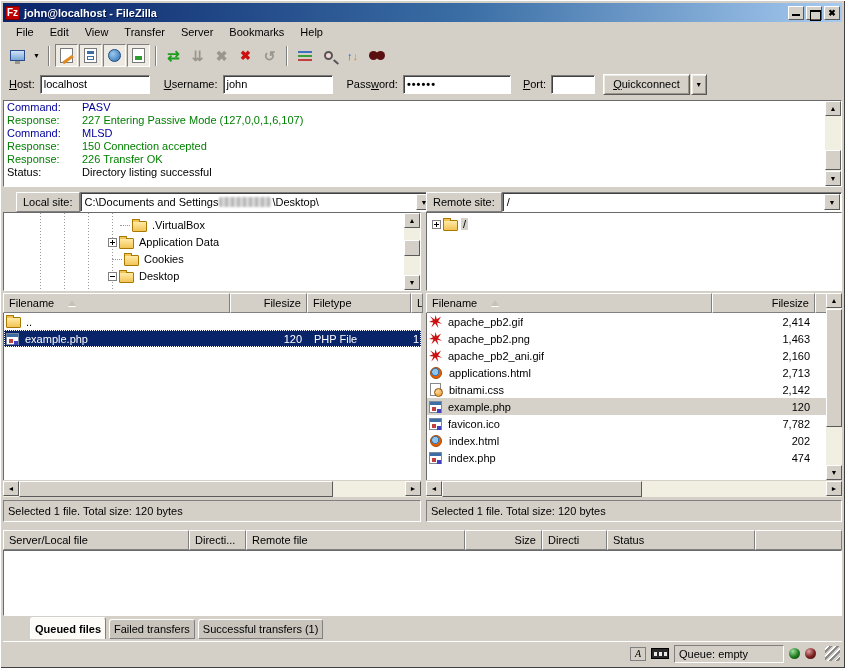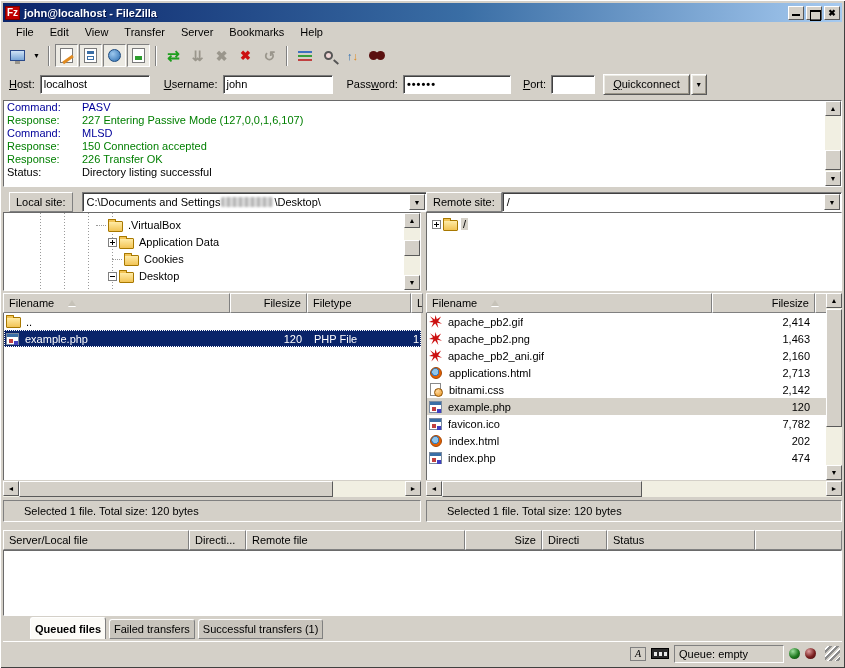--- a/index.html
+++ b/index.html
@@ -121,21 +121,21 @@
   .ff-icon{width:12px;height:12px;border-radius:50%;flex:none;margin:0 5px 0 3px;
     background:radial-gradient(circle at 42% 40%,#8fc5ec 0 34%,#3a78b5 38% 46%,#E66000 52% 100%);border:1px solid #a34400;}
   .css-icon{width:11px;height:13px;background:#fff;border:1px solid #8a8a8a;flex:none;margin:0 6px 0 3px;position:relative;}
   .css-icon::after{content:"";position:absolute;right:-3px;bottom:-2px;width:7px;height:7px;border-radius:50%;
     background:radial-gradient(circle at 35% 30%,#ffd9a0,#E8951E);border:1px solid #905000;}
   .winfile-icon{width:13px;height:12px;background:#fff;border:1px solid #7a8aa0;flex:none;margin:0 4px 0 2px;position:relative;}
   .winfile-icon::before{content:"";position:absolute;left:0;top:0;right:0;height:3px;background:#3A6EA5;}
   .winfile-icon::after{content:"";position:absolute;left:2px;top:5px;width:4px;height:4px;background:#C04040;
     box-shadow:5px 2px 0 #4040C0;}
   .status-panel{height:22px;position:absolute;top:500px;border:1px solid;border-color:#808080 #fff #fff #808080;
-    display:flex;align-items:center;padding:0 20px;}
+    display:flex;align-items:center;padding:0 4px;}
 
   
   .queue-hdr{top:530px;left:3px;height:20px;right:3px;position:absolute;}
   .queue-body{top:550px;left:3px;right:3px;height:66px;background:#fff;border:1px solid;border-color:#6a6a6a #fff #fff #6a6a6a;position:absolute;}
   .tabs{top:617px;left:3px;right:3px;height:22px;position:absolute;display:flex;align-items:flex-end;padding-left:27px;gap:3px;}
   .tab{height:20px;padding:0 4px;display:flex;align-items:center;background:#C8C4BC;
     border:1px solid;border-color:#fff #808080 #808080 #fff;border-radius:3px 3px 0 0;}
   .tab.active{background:#FCFBF7;font-weight:bold;height:22px;border-bottom:none;}
 
   
@@ -280,21 +280,21 @@
         <span class="log-label ls">Status:</span>
         <span class="log-text ls">Directory listing successful</span>
       </div>
     <div class="vsb" style="right:0;top:0;bottom:0;">
       <div class="sb-btn" style="top:0;">▲</div>
       <div class="sb-thumb" style="left:0;right:0;height:20px;bottom:16px;"></div>
       <div class="sb-btn" style="bottom:0;">▼</div>
     </div>
   </div>
 
-  <div class="site-row" style="left:9px;width:418px;gap:9px;">
+  <div class="site-row" style="left:16px;width:418px;">
     <div class="site-label flat-label">Local site:</div>
     <div class="combo">
       <span>C:\Documents and Settings</span>
         <span class="redacted"></span>
         <span>\Desktop\</span>
       <div class="combo-drop">▼</div>
     </div>
   </div>
 
   <div class="site-row" style="left:426px;width:416px;">
@@ -303,21 +303,21 @@
       <span>/</span>
       <div class="combo-drop">▼</div>
     </div>
   </div>
 
   <div class="tree" style="left:3px;width:418px;">
     <div class="guide" style="left:36px;"></div>
     <div class="guide" style="left:60px;"></div>
     <div class="guide" style="left:84px;"></div>
     <div class="guide" style="left:108px;"></div>
-    <div class="tree-row" style="left:92px;top:4px;">
+    <div class="tree-row" style="left:116px;top:4px;">
       <span class="hstub"></span>
       <span class="folder-icon"></span>
       <span class="tree-label">.VirtualBox</span>
     </div>
     <div class="tree-row" style="left:104px;top:21px;">
       <span class="expander plus"></span>
       <span class="folder-icon"></span>
       <span class="tree-label">Application Data</span>
     </div>
     <div class="tree-row" style="left:108px;top:38px;">

